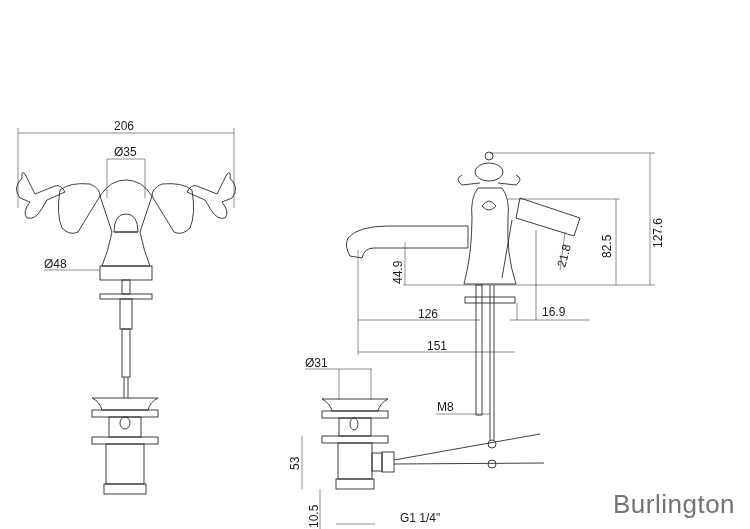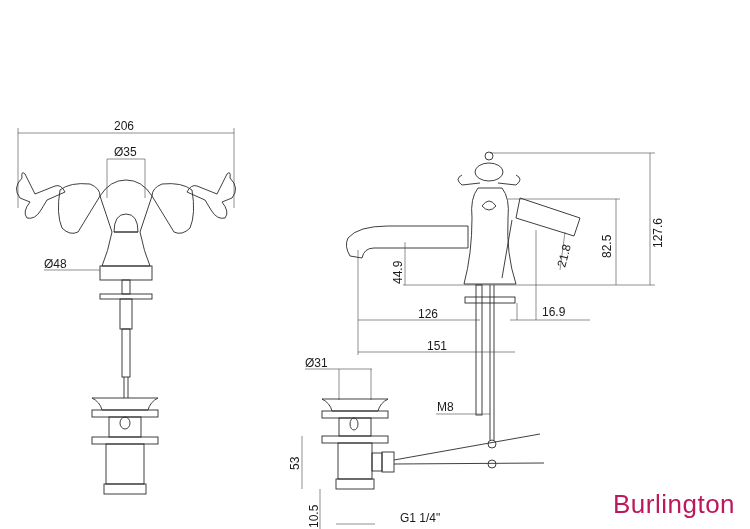--- a/index.html
+++ b/index.html
@@ -1,21 +1,21 @@
 <!DOCTYPE html>
 <html><head>
 <meta charset="utf-8">
 <style>
   html,body{margin:0;padding:0;background:#fff;}
   body{width:750px;height:529px;position:relative;overflow:hidden;font-family:"Liberation Sans",sans-serif;}
   svg{position:absolute;left:0;top:0;}
   .ln{fill:none;stroke:#2a2a2a;stroke-width:0.9;}
   .dim{fill:none;stroke:#444;stroke-width:0.6;}
   .lbl{font-family:"Liberation Sans",sans-serif;font-size:12px;fill:#1a1a1a;}
-  .logo{position:absolute;left:613px;top:489px;font-family:"Liberation Sans",sans-serif;font-size:26px;color:#be185d;letter-spacing:0.5px;}
+  .logo{position:absolute;left:613px;top:489px;font-family:"Liberation Sans",sans-serif;font-size:26px;color:#737373;letter-spacing:0.5px;}
 </style>
 </head>
 <body>
 
 <svg width="750" height="529" viewBox="0 0 750 529">
 
   <g>
 
     <line class="dim" x1="18" y1="133" x1b="" x2="234" y2="133"></line>
     <line class="dim" x1="18" y1="128" x2="18" y2="208"></line>

